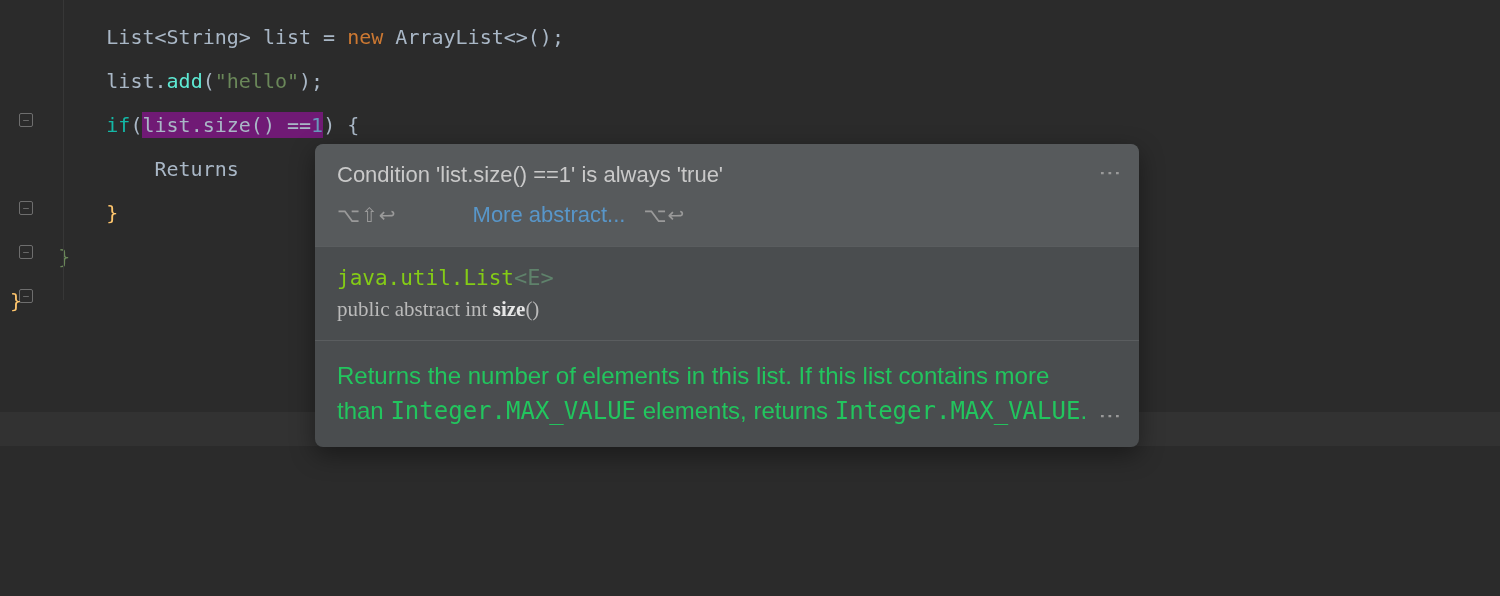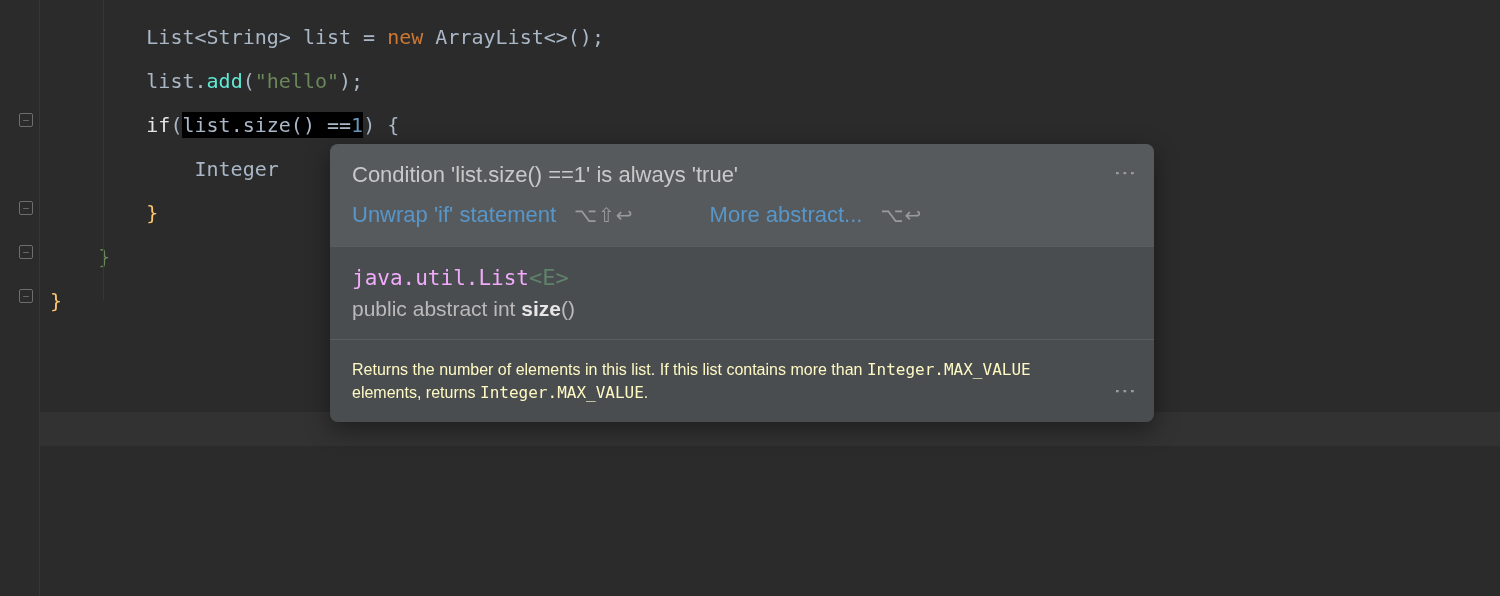--- a/index.html
+++ b/index.html
@@ -12,20 +12,21 @@
       font-family: 'Menlo', 'Monaco', 'Consolas', monospace;
       font-size: 20px;
       width: 1500px;
       height: 596px;
       overflow: hidden;
       position: relative;
     }
     .editor {
       display: flex;
       height: 100%;
+      flex-direction: column;
     }
     .gutter {
       width: 40px;
       background: #2b2b2b;
       position: relative;
       border-right: 1px solid #373737;
     }
     .gutter-icon {
       position: absolute;
       left: 18px;
@@ -62,41 +63,41 @@
       white-space: pre;
       padding-left: 10px;
       color: #a9b7c6;
     }
     .indent-guide {
       position: absolute;
       width: 1px;
       background: #373737;
       top: 0;
     }
-    .kw { color: #e5e5e5; }
+    .kw { color: #14b8a6; }
     .type { color: #a9b7c6; }
     .str { color: #6a8759; }
     .num { color: #6897bb; }
     .paren { color: #a9b7c6; }
     .brace-yellow { color: #ffc66d; }
     .brace-green { color: #6a8759; }
     .op { color: #a9b7c6; }
     .method { color: #5eead4; }
     .new-kw { color: #cc7832; }
     .highlight-bg {
-      background: #000000;
+      background: #701a75;
       padding: 1px 0;
     }
     .error-squiggle {
       border-bottom: 2px wavy #bc3f3c;
     }
     
     .popup {
       position: absolute;
-      left: 330px;
+      left: 315px;
       top: 144px;
       width: 824px;
       background: #4a4d4f;
       border-radius: 8px;
       box-shadow: 0 8px 24px rgba(0,0,0,0.4);
       color: #bababa;
       font-family: -apple-system, BlinkMacSystemFont, 'Segoe UI', sans-serif;
       font-size: 22px;
       overflow: hidden;
     }
@@ -141,41 +142,41 @@
       cursor: pointer;
       font-size: 22px;
       letter-spacing: 2px;
       writing-mode: vertical-rl;
     }
     .popup-more.bottom {
       top: auto;
       bottom: 18px;
     }
     .doc-class {
-      color: #f0abfc;
+      color: #84cc16;
       font-family: 'Menlo', 'Monaco', monospace;
       font-size: 21px;
     }
     .doc-generic {
       color: #5f826b;
       font-family: 'Menlo', 'Monaco', monospace;
     }
     .doc-sig {
-      font-family: Liberation Sans, sans-serif;
+      font-family: Liberation Serif, serif;
       font-size: 21px;
       color: #bababa;
       margin-top: 6px;
     }
     .doc-sig .method-name {
       color: #e6e6e6;
       font-weight: bold;
     }
     .doc-desc {
-      color: #fef9c3;
-      font-size: 16px;
+      color: #22c55e;
+      font-size: 24px;
       line-height: 1.45;
     }
     .doc-desc .mono {
       font-family: 'Menlo', 'Monaco', monospace;
     }
     .horiz-strip {
       position: absolute;
       left: 0;
       right: 0;
       top: 412px;
@@ -205,36 +206,35 @@
   <div class="code-area">
     <div class="indent-guide" style="left:63px; height:300px;"></div>
     <div class="horiz-strip"></div>
 
     <div class="code-line"><span>        </span><span class="type">List</span><span class="op">&lt;</span><span class="type">String</span><span class="op">&gt;</span><span> list </span><span class="op">= </span><span class="new-kw">new</span><span class="type"> ArrayList</span><span class="op">&lt;&gt;</span><span class="paren">();</span></div>
 
     <div class="code-line"><span>        </span><span>list</span><span>.</span><span class="method">add</span><span>(</span><span class="str">"hello"</span><span>);</span></div>
 
     <div class="code-line"><span>        </span><span class="kw">if</span><span>(</span><span class="highlight-bg"><span>list</span><span>.</span><span>size</span><span>() ==</span><span class="num">1</span></span><span>)</span><span> {</span></div>
 
-    <div class="code-line"><span>            </span><span>Integer</span></div>
+    <div class="code-line"><span>            </span><span>Returns</span></div>
 
     <div class="code-line"><span>        </span><span class="brace-yellow">}</span></div>
 
     <div class="code-line"><span>    </span><span class="brace-green">}</span></div>
 
     <div class="code-line"><span></span><span class="brace-yellow">}</span><span class="error-squiggle">&nbsp;&nbsp;</span></div>
 
   </div>
 </div>
 
 <div class="popup">
   <div class="popup-section top">
     <div class="popup-title">Condition 'list.size() ==1' is always 'true'</div>
     <div class="popup-actions">
-      <span class="popup-link">Unwrap 'if' statement</span>
       <span class="shortcut">⌥⇧↩</span>
       <span style="width:40px;"></span>
       <span class="popup-link">More abstract...</span>
       <span class="shortcut">⌥↩</span>
     </div>
     <div class="popup-more">⋮</div>
   </div>
   <div class="popup-divider"></div>
   <div class="popup-section">
     <div>

